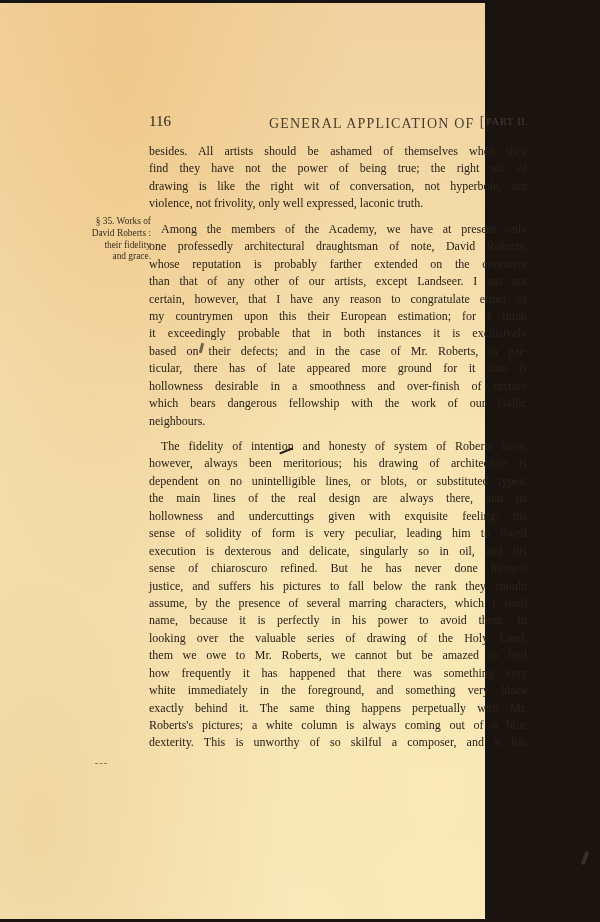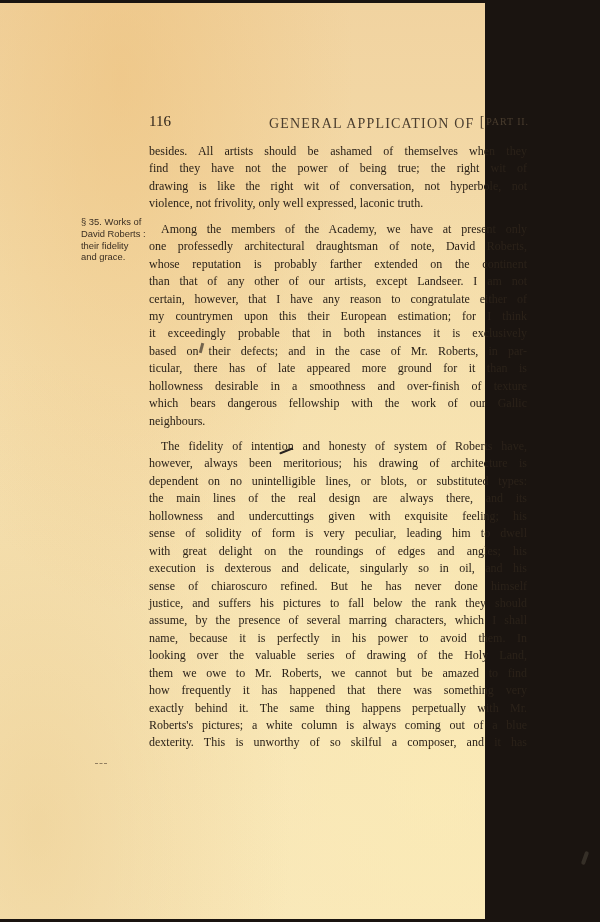--- a/index.html
+++ b/index.html
@@ -95,24 +95,25 @@
       white-space: normal;
     }
     .line.last .line-inner {
       text-align-last: left;
     }
     .sidenote {
       position: absolute;
       left: 81px;
       top: 213px;
       width: 70px;
-      font-family: Liberation Sans, sans-serif;
+      font-family: Liberation Serif, serif;
       font-size: 9.4px;
       line-height: 11.8px;
       color: #3a2e22;
+      text-align: right;
     }
     .sidenote span { display: block; white-space: nowrap; }
     .margin-mark {
       position: absolute;
       left: 95px;
       top: 760px;
       width: 12px;
       height: 3px;
       border-top: 1.5px dashed rgba(80,65,50,0.6);
     }
@@ -181,29 +182,29 @@
     <div class="line"><span class="line-inner">ticular, there has of late appeared more ground for it than is</span></div>
     <div class="line"><span class="line-inner">hollowness desirable in a smoothness and over-finish of texture</span></div>
     <div class="line"><span class="line-inner">which bears dangerous fellowship with the work of our Gallic</span></div>
     <div class="line last"><span class="line-inner">neighbours.</span></div>
     <div class="line indent"><span class="line-inner">The fidelity of intention and honesty of system of Roberts have,</span></div>
     <div class="line"><span class="line-inner">however, always been meritorious; his drawing of architecture is</span></div>
     <div class="line"><span class="line-inner">dependent on no unintelligible lines, or blots, or substituted types:</span></div>
     <div class="line"><span class="line-inner">the main lines of the real design are always there, and its</span></div>
     <div class="line"><span class="line-inner">hollowness and undercuttings given with exquisite feeling; his</span></div>
     <div class="line"><span class="line-inner">sense of solidity of form is very peculiar, leading him to dwell</span></div>
-    <div class="line"><span class="line-inner">with great delight on the roundings of edges and angles; his</span></div>
     <div class="line"><span class="line-inner">execution is dexterous and delicate, singularly so in oil, and his</span></div>
     <div class="line"><span class="line-inner">sense of chiaroscuro refined.  But he has never done himself</span></div>
     <div class="line"><span class="line-inner">justice, and suffers his pictures to fall below the rank they should</span></div>
     <div class="line"><span class="line-inner">assume, by the presence of several marring characters, which I shall</span></div>
     <div class="line"><span class="line-inner">name, because it is perfectly in his power to avoid them.  In</span></div>
     <div class="line"><span class="line-inner">looking over the valuable series of drawing of the Holy Land,</span></div>
     <div class="line"><span class="line-inner">them we owe to Mr. Roberts, we cannot but be amazed to find</span></div>
     <div class="line"><span class="line-inner">how frequently it has happened that there was something very</span></div>
+    <div class="line"><span class="line-inner">white immediately in the foreground, and something very black</span></div>
     <div class="line"><span class="line-inner">exactly behind it.  The same thing happens perpetually with Mr.</span></div>
     <div class="line"><span class="line-inner">Roberts's pictures; a white column is always coming out of a blue</span></div>
     <div class="line"><span class="line-inner">dexterity.  This is unworthy of so skilful a composer, and it has</span></div>
   </div>
 
   <div class="pen-stroke"></div>
   <div class="smudge"></div>
   <div class="margin-mark"></div>
   <div class="ink-blot"></div>
 </div>

